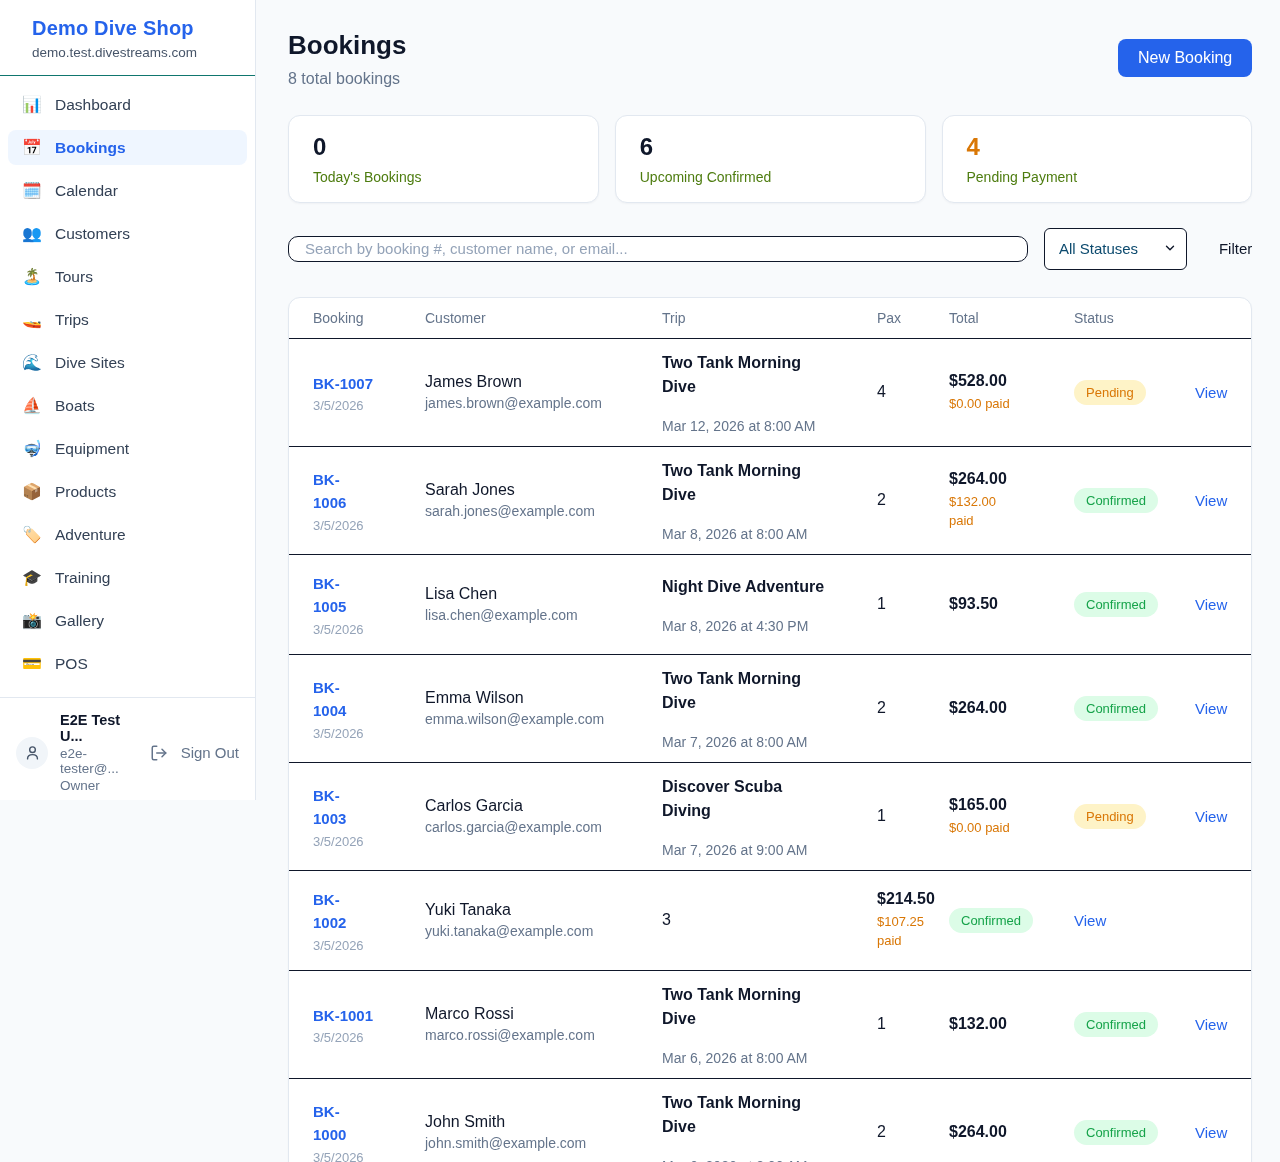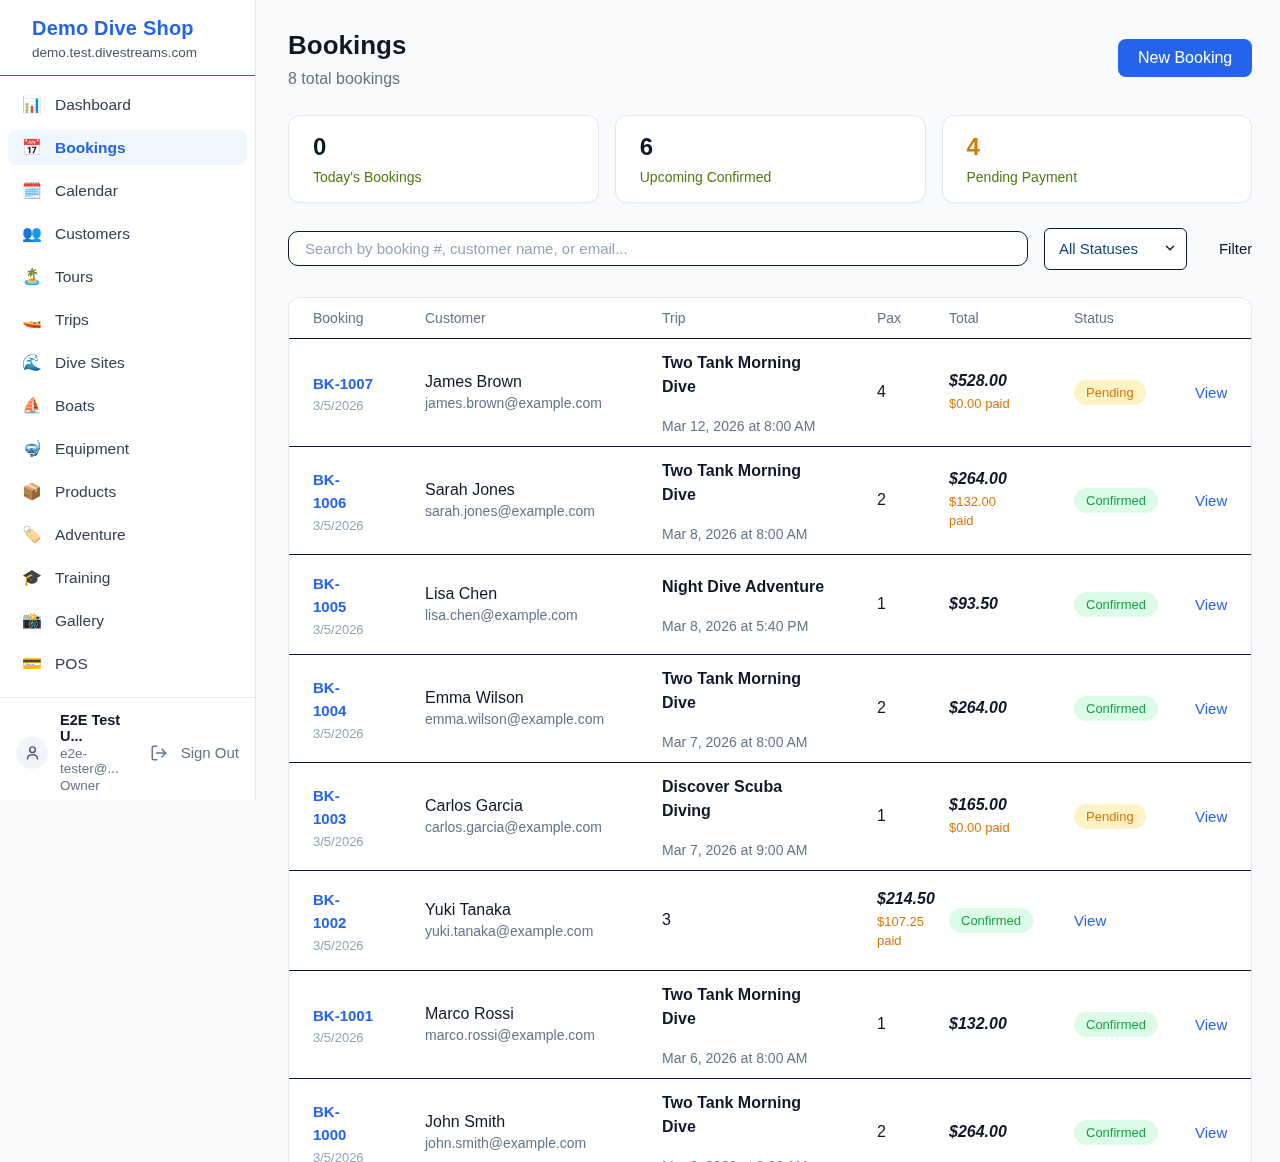--- a/index.html
+++ b/index.html
@@ -58,21 +58,21 @@
   .stats-row { display: flex; gap: 16px; margin-top: 27px; }
   .stat-card {
     flex: 1; background: #fff; border: 1px solid #e2e8f0; border-radius: 12px;
     padding: 17px 24px; box-shadow: 0 1px 2px rgba(15,23,42,.04);
   }
   .stat-value { font-size: 24px; font-weight: 700; color: #0f172a; line-height: 1.2; }
   .stat-card.accent .stat-value { color: #d97706; }
   .stat-label { font-size: 14px; color: #4d7c0f; margin-top: 7px; }
   .controls-row { display: flex; align-items: center; margin-top: 25px; }
   .search-input {
-    flex: 1; height: 35px; border: 1px solid #0f172a; border-radius: 10px;
+    flex: 1; height: 26px; border: 1px solid #0f172a; border-radius: 10px;
     padding: 0 16px; font-family: inherit; font-size: 15px; color: #0f172a; background: #fff;
   }
   .search-input::placeholder { color: #94a3b8; }
   .select-wrap { position: relative; margin-left: 16px; }
   .status-select {
     appearance: none; -webkit-appearance: none;
     height: 42px; width: 143px; border: 1px solid #0f172a; border-radius: 6px;
     padding: 0 30px 0 14px; font-family: inherit; font-size: 15px; color: #0c4a6e;
     background: #fff; cursor: pointer;
   }
@@ -88,21 +88,21 @@
   .th { font-size: 14px; color: #64748b; font-weight: 400; }
   .trow { min-height: 100px; border-bottom: 1px solid #0f172a; padding-top: 12px; padding-bottom: 12px; }
   .trow:last-child { border-bottom: none; }
   .booking-id { color: #2563eb; font-size: 15px; font-weight: 700; line-height: 1.55; white-space: pre-line; cursor: pointer; }
   .booking-date { color: #94a3b8; font-size: 13px; margin-top: 3px; }
   .cust-name { font-size: 16px; color: #0f172a; font-weight: 500; }
   .cust-email { font-size: 14px; color: #64748b; margin-top: 4px; }
   .trip-name { font-size: 16px; color: #0f172a; font-weight: 600; line-height: 1.5; white-space: pre-line; }
   .trip-date { font-size: 14px; color: #64748b; margin-top: 19px; }
   .pax { font-size: 16px; color: #0f172a; }
-  .total-amt { font-size: 16px; font-weight: 700; color: #0f172a; font-style: italic; }
+  .total-amt { font-size: 16px; font-weight: 700; color: #0f172a; }
   .total-paid { font-size: 13px; color: #d97706; margin-top: 4px; line-height: 1.5; white-space: pre-line; }
   .badge {
     display: inline-block; font-size: 13px; font-weight: 500;
     padding: 5px 12px; border-radius: 999px;
   }
   .badge.pending { background: #fef3c7; color: #d97706; }
   .badge.confirmed { background: #dcfce7; color: #16a34a; }
   .view-link { color: #2563eb; font-size: 15px; font-weight: 500; cursor: pointer; }
 </style>
 </head>
@@ -310,21 +310,21 @@
       <div class="booking-id">BK-
 1005</div>
       <div class="booking-date">3/5/2026</div>
     </div>
     <div>
       <div class="cust-name">Lisa Chen</div>
       <div class="cust-email">lisa.chen@example.com</div>
     </div>
     <div>
       <div class="trip-name">Night Dive Adventure</div>
-      <div class="trip-date">Mar 8, 2026 at 5:40 PM</div>
+      <div class="trip-date">Mar 8, 2026 at 4:30 PM</div>
     </div>
     <div class="pax">1</div>
     <div>
       <div class="total-amt">$93.50</div>
 
     </div>
     <div>
       <span class="badge confirmed">Confirmed</span>
     </div>
     <div class="view-link">View</div>

